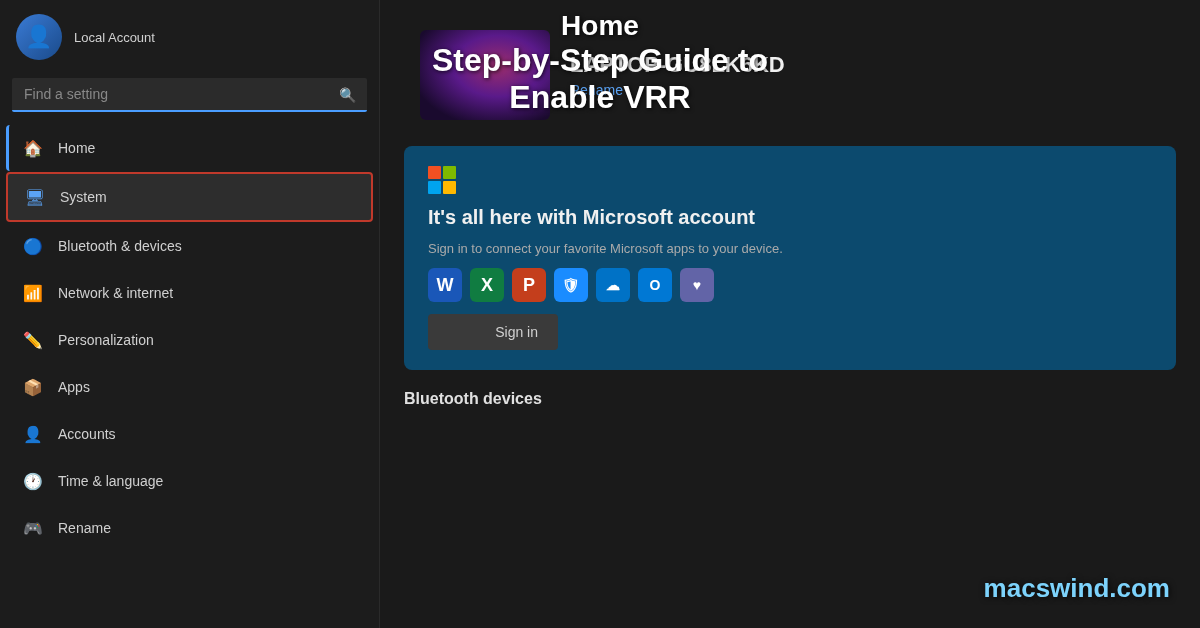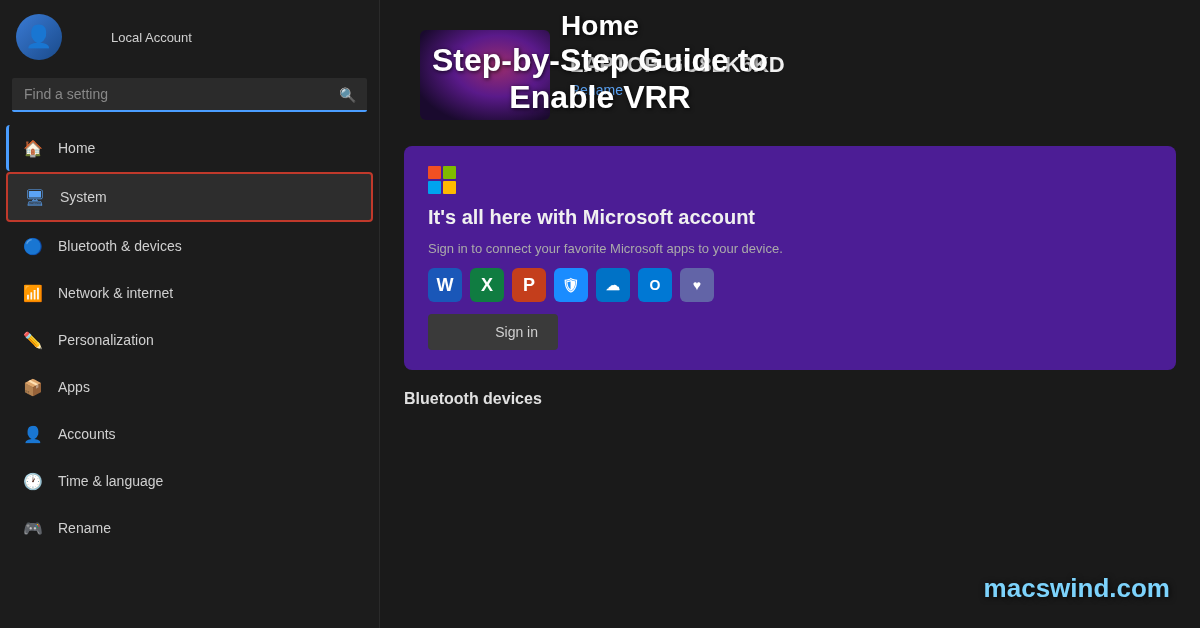--- a/index.html
+++ b/index.html
@@ -92,21 +92,20 @@
       color: #fff;
     }
     .user-info {
       display: flex;
       flex-direction: column;
     }
     .user-name {
       font-size: 13px;
       color: #d0d0d0;
       font-weight: 400;
-      margin-left: 37px;
     }
 
     
     .search-box {
       margin: 4px 12px 8px 12px;
       position: relative;
     }
     .search-input {
       width: 100%;
       padding: 8px 12px 8px 12px;
@@ -219,21 +218,21 @@
     }
     .rename-link {
       font-size: 14px;
       color: #5ba3f5;
       cursor: pointer;
       margin-top: 4px;
     }
 
     
     .ms-card {
-      background: #4c1d95;
+      background: #0c4a6e;
       border-radius: 8px;
       padding: 20px 24px;
       display: flex;
       flex-direction: column;
       gap: 12px;
     }
     .ms-logo {
       display: grid;
       grid-template-columns: 1fr 1fr;
       width: 28px;

